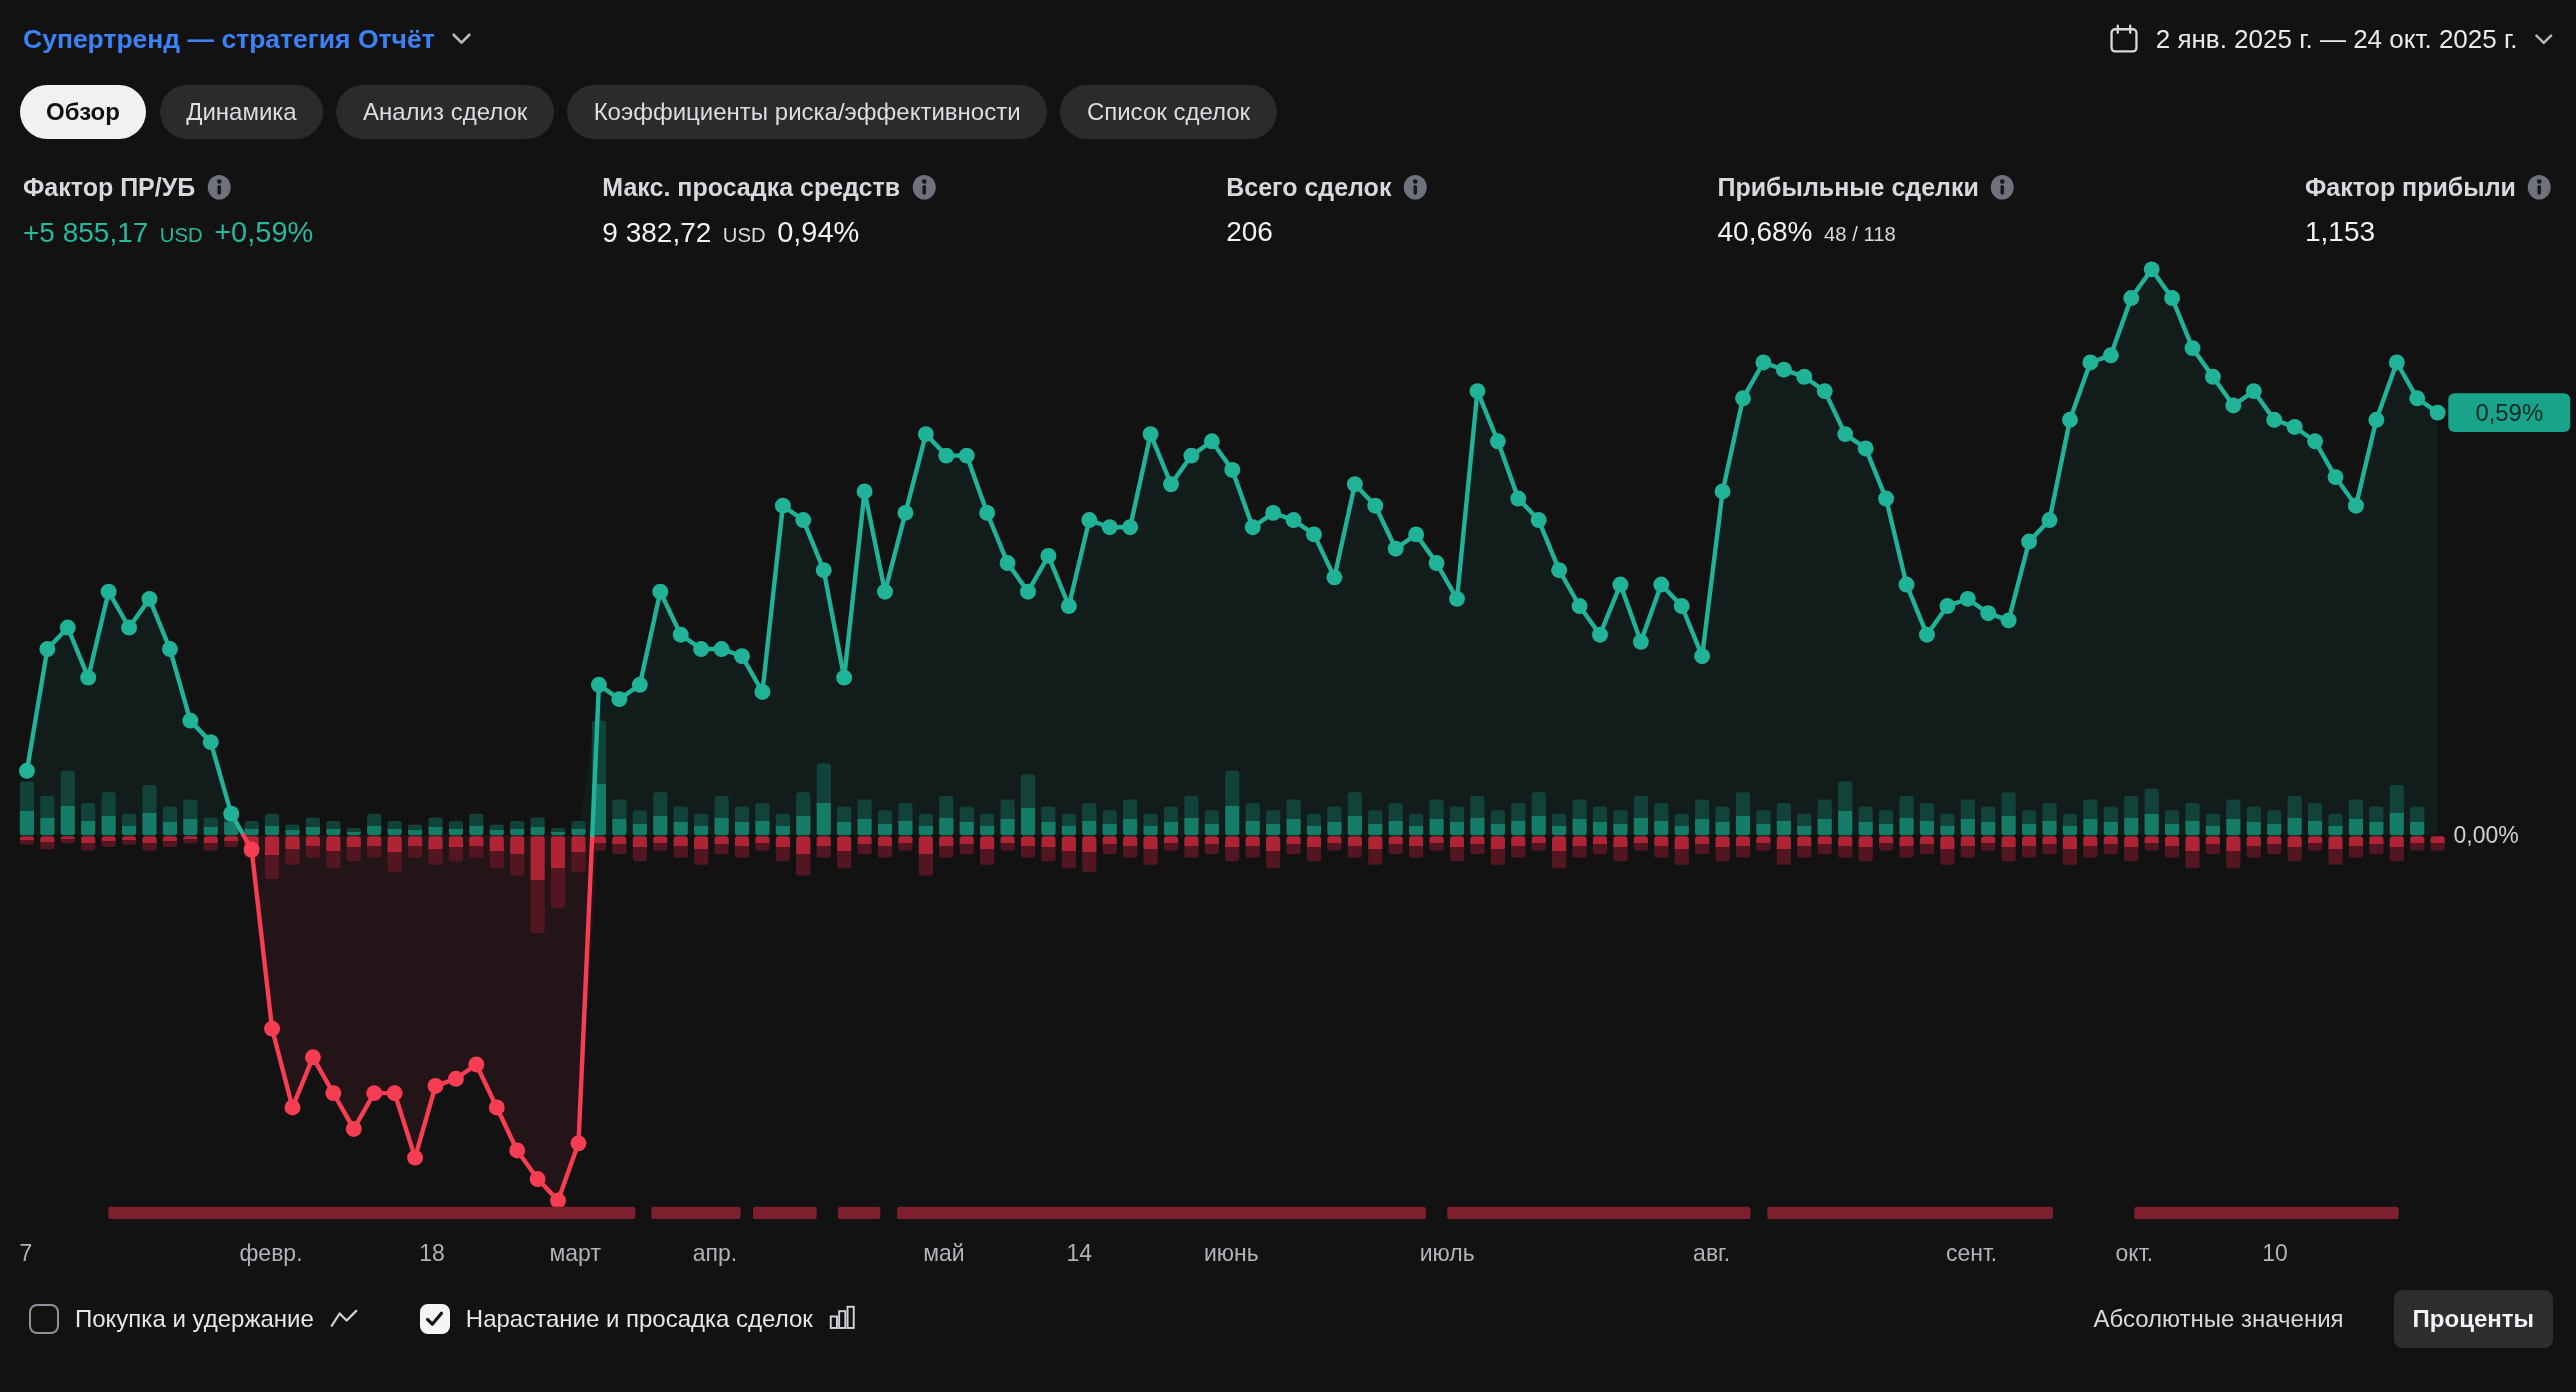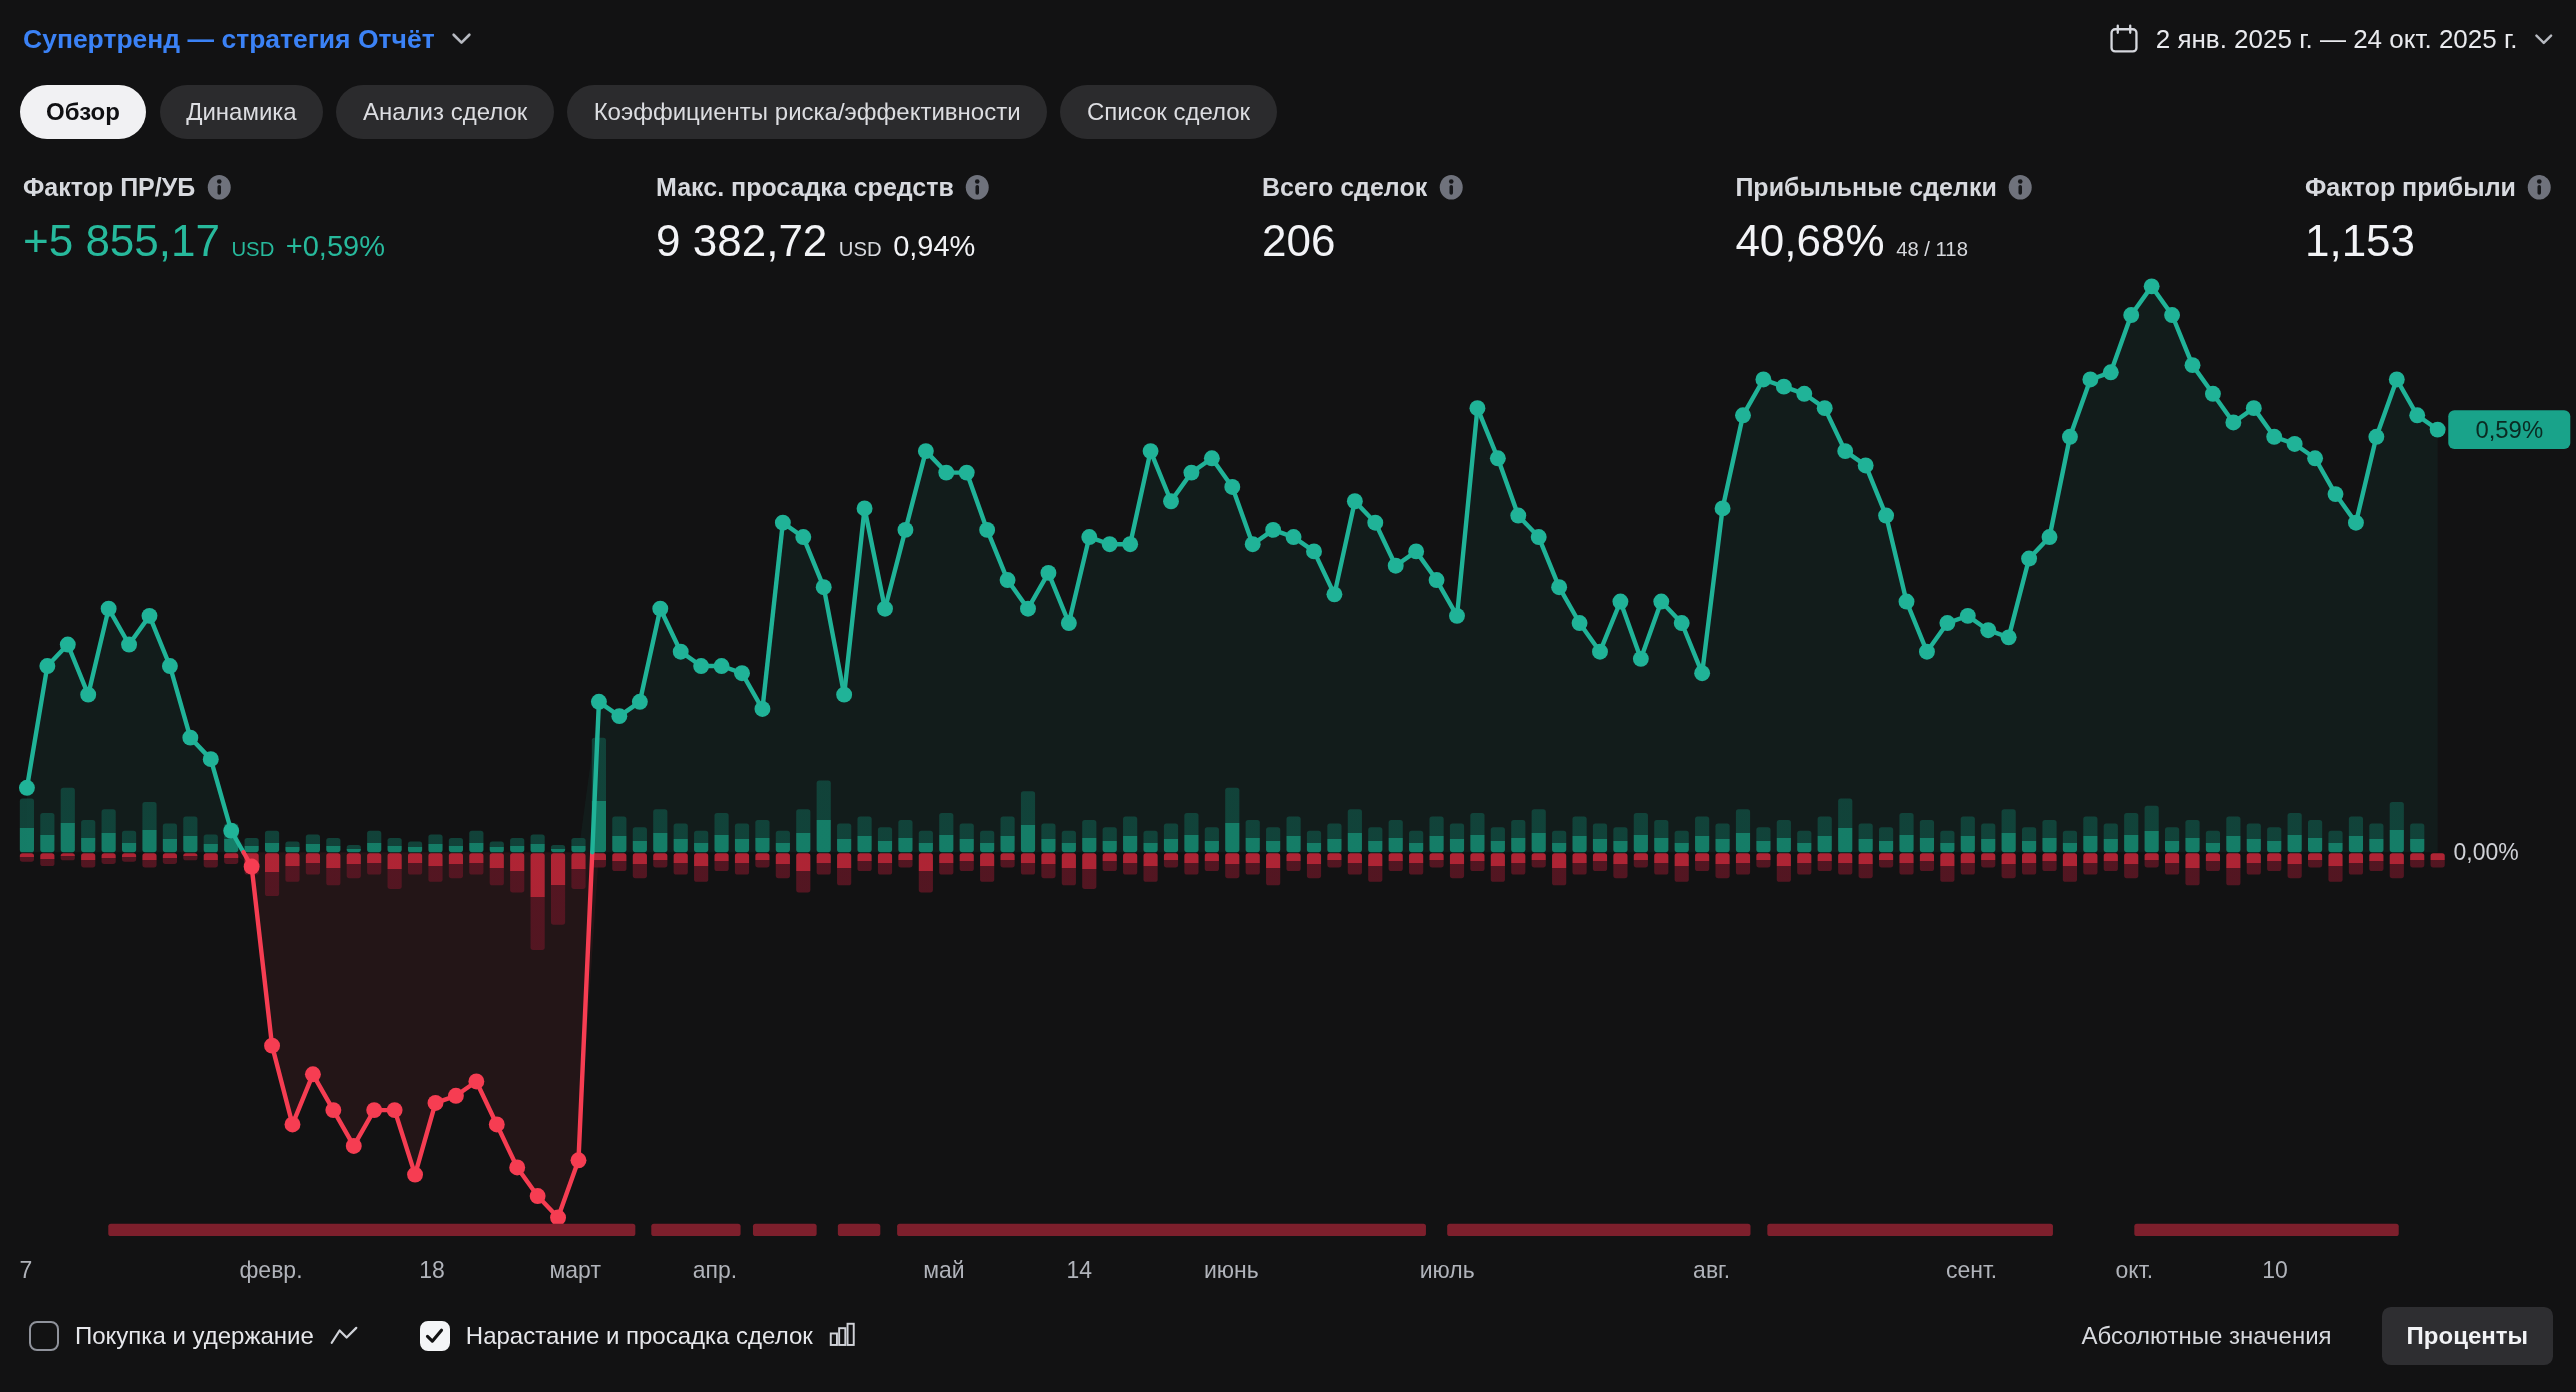--- a/index.html
+++ b/index.html
@@ -13,37 +13,37 @@
   
   .tabs{display:flex;gap:13.3px;padding:0 19.5px;margin-top:21px;}
   .tab{height:54px;padding:0 26.5px;border-radius:27.4px;background:#2b2b2d;color:#dcdde1;
     font-size:24px;display:flex;align-items:center;cursor:pointer;white-space:nowrap;}
   .tab.active{background:#f1f1f3;color:#101012;font-weight:700;}
   
   .metrics{display:flex;justify-content:space-between;align-items:flex-start;padding:0 23px;margin-top:34px;}
   .metric .label-row{display:flex;align-items:center;gap:10.6px;}
   .metric .m-label{font-size:25px;font-weight:700;color:#d7d9de;}
   .metric .value-row{display:flex;align-items:baseline;gap:11.5px;margin-top:14px;}
-  .metric .m-main{font-size:44px;color:#f2f3f6;}
+  .metric .m-main{font-size:28px;color:#f2f3f6;}
   .metric .m-unit{font-size:20.3px;color:#d7d9de;}
   .metric .m-extra{font-size:29px;color:#f2f3f6;}
   .metric.positive .m-main,.metric.positive .m-unit,.metric.positive .m-extra{color:#27b99c;}
   
   .chart-wrap{margin-top:7px;}
   svg text{font-family:"Liberation Sans","DejaVu Sans",sans-serif;}
   
   .bottom-bar{height:85px;padding:0 23px;display:flex;justify-content:space-between;align-items:center;}
   .bottom-left{display:flex;align-items:center;gap:62px;padding-left:6px;}
   .control{display:flex;align-items:center;gap:16px;cursor:pointer;}
   .cb{width:30px;height:30px;border:2.7px solid #8f929b;border-radius:8px;box-sizing:border-box;flex:0 0 auto;}
   .cb.checked{background:#f4f5f7;border-color:#f4f5f7;display:flex;align-items:center;justify-content:center;}
   .control-label{font-size:24px;color:#e6e7eb;}
   .bottom-right{display:flex;align-items:center;gap:50px;}
   .text-btn{font-size:24px;color:#d7d9de;cursor:pointer;}
-  .pill-btn{background:#2e2e31;border-radius:8.8px;padding:15px 25px;font-size:24px;font-weight:700;color:#f2f3f6;cursor:pointer;}
+  .pill-btn{background:#2e2e31;border-radius:8.8px;padding:15px 19px;font-size:24px;font-weight:700;color:#f2f3f6;cursor:pointer;}
 </style>
 </head>
 <body>
 
 <div class="header">
   <div class="title-group">
     <span class="page-title">Супертренд — стратегия Отчёт</span>
     <svg width="21" height="13.3" viewBox="0 0 24 15">
       <polyline points="3,3 12,12 21,3" fill="none" stroke="#b7bac1" stroke-width="3" stroke-linecap="round" stroke-linejoin="round"></polyline>
     </svg>

